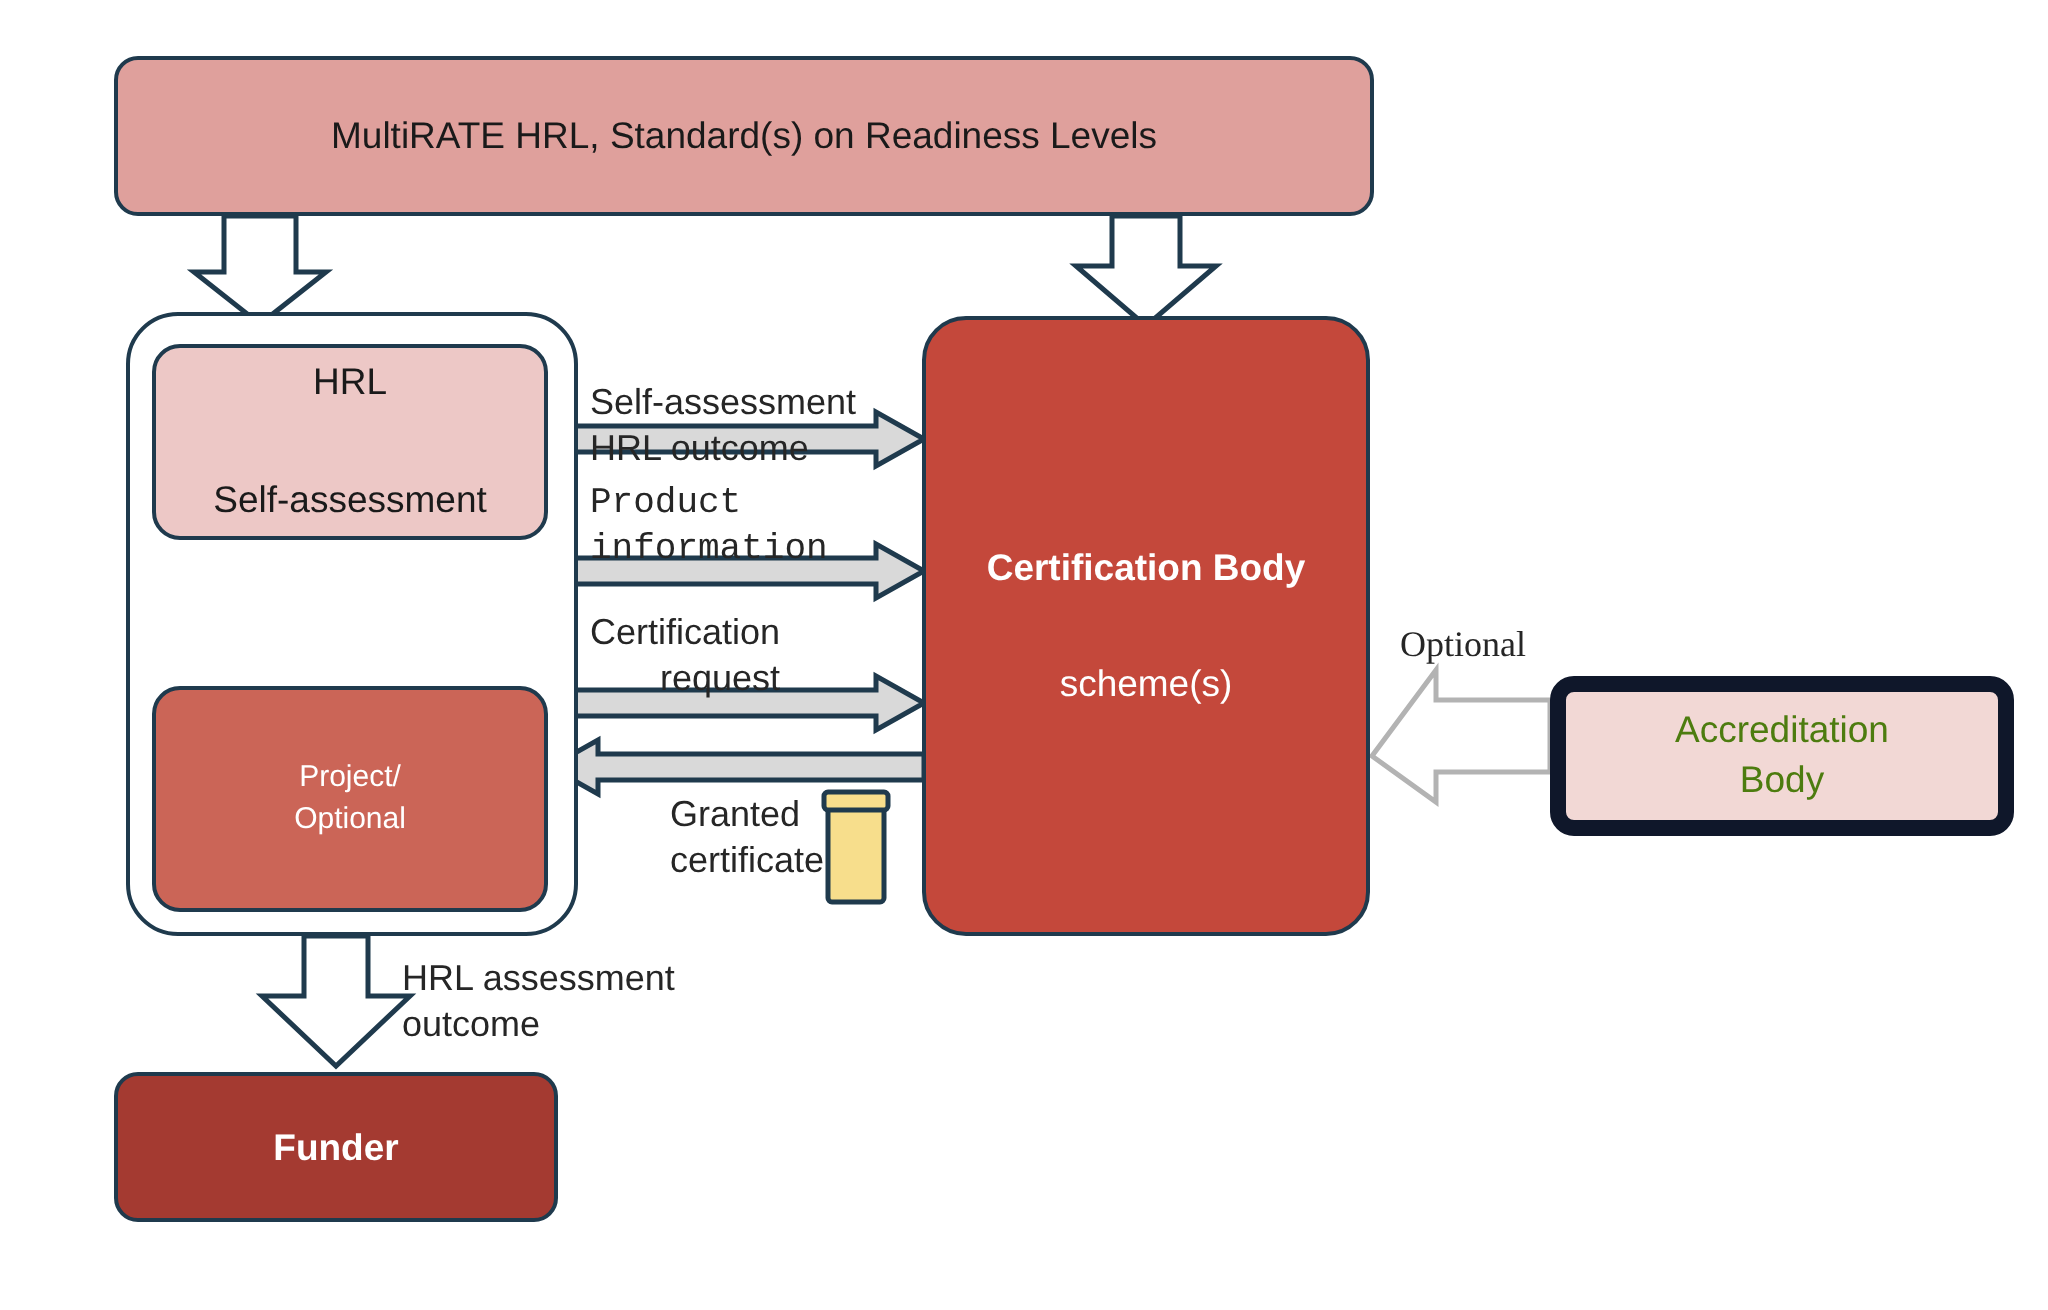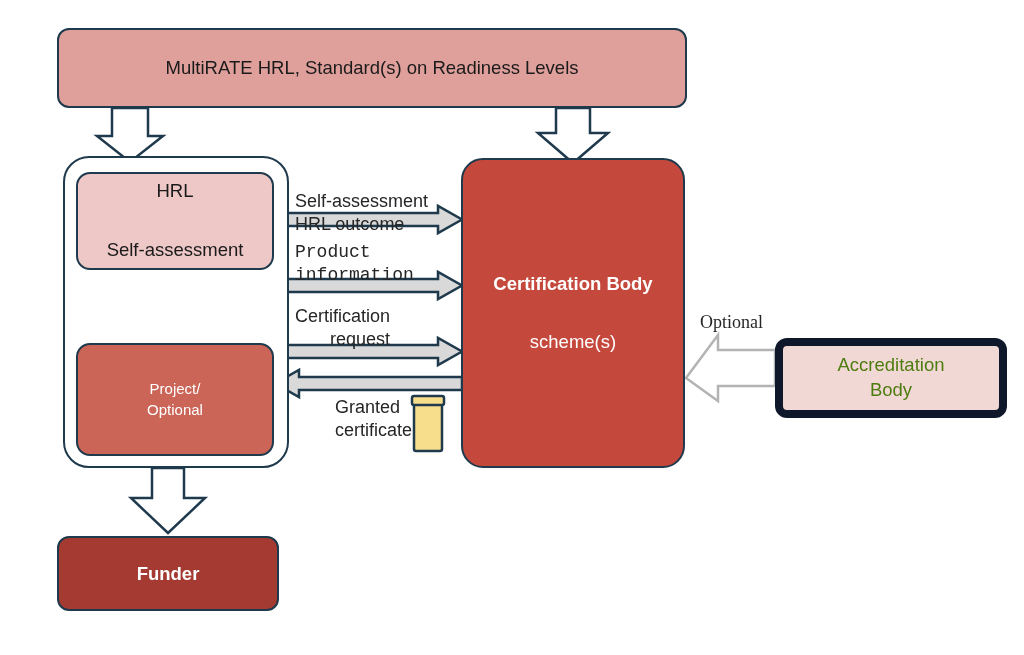--- a/index.html
+++ b/index.html
@@ -180,16 +180,18 @@
 
   <div class="edge-label" id="label-product-information">Product
 information</div>
 
   <div class="edge-label" id="label-certification-request">Certification
 request</div>
 
   <div class="edge-label" id="label-granted-certificate">Granted
 certificate</div>
 
+  <div class="edge-label" id="label-hrl-assessment-outcome">HRL assessment
+outcome</div>
 
   <div class="edge-label" id="label-optional">Optional</div>
 
 </div>
 
 </body></html>

